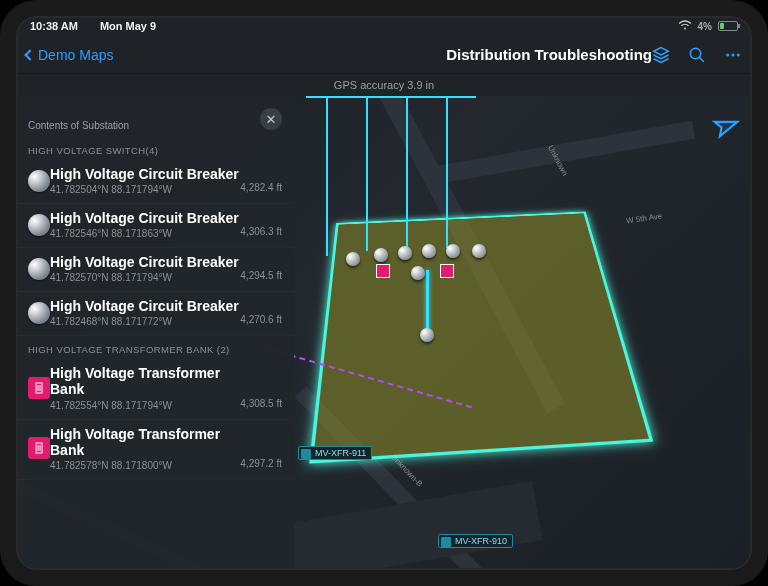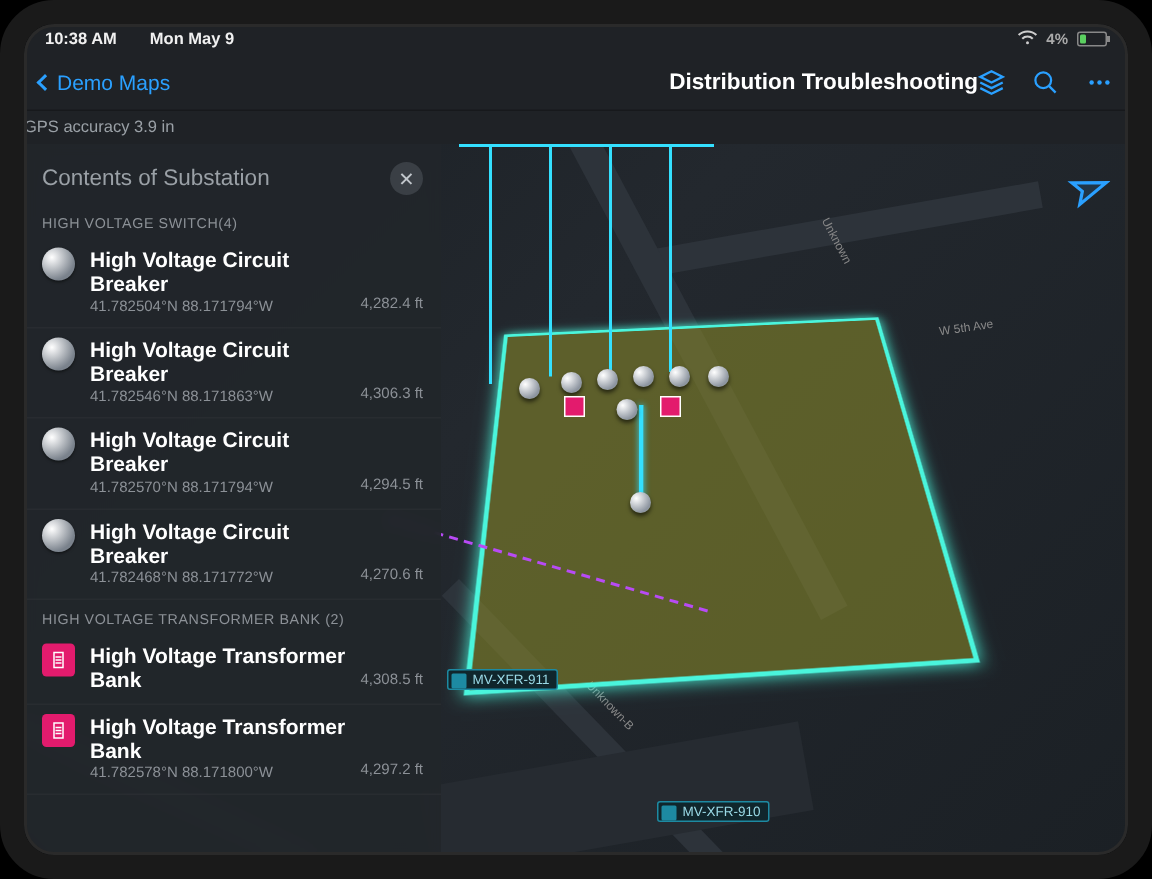--- a/index.html
+++ b/index.html
@@ -51,21 +51,21 @@
     padding: 0 10px;
     background: #1f2226;
     border-bottom: 1px solid #00000040;
   }
   .nav-left { display:flex; align-items:center; color:#2aa0ff; font-size:14px; gap:4px; cursor:pointer; }
   .nav-title { flex:1; text-align:right; font-size:15px; font-weight:600; color:#fff; }
   .nav-right { display:flex; gap:18px; align-items:center; }
   .nav-icon { width:18px; height:18px; color:#2aa0ff; cursor:pointer; display:flex; align-items:center; justify-content:center; }
 
   
-  .gpsbar { height:22px; font-size:11px; color:#9aa0a6; text-align:left; line-height:22px; background:#1f2226; }
+  .gpsbar { height:22px; font-size:11px; color:#9aa0a6; text-align:center; line-height:22px; background:#1f2226; }
 
   
   .content { position:relative; height: calc(100% - 80px); display:flex; }
 
   
   .map {
     position:absolute; inset:0;
     background: linear-gradient(135deg,#1a1f24 0%,#23282e 40%,#1b2025 100%);
     overflow:hidden;
   }
@@ -130,34 +130,34 @@
     backdrop-filter: blur(4px);
     overflow-y: hidden;
     display:flex; flex-direction:column;
     padding-top:4px;
   }
   .panel-header {
     display:flex; align-items:flex-start; padding:8px 12px 6px;
   }
   .panel-header .titles { flex:1; }
   .panel-title { font-size:15px; font-weight:700; }
-  .panel-sub { font-size:15px; color:#9aa0a6; margin-top:2px; }
+  .panel-sub { font-size:10px; color:#9aa0a6; margin-top:12px; }
   .close-btn {
     width:22px; height:22px; border-radius:50%;
     background:#3a3f45; color:#c2c7cc;
     display:flex; align-items:center; justify-content:center;
     font-size:13px; cursor:pointer;
   }
   .section-h {
     font-size:9.5px; letter-spacing:.4px;
     color:#8c9197; padding:8px 12px 4px;
     text-transform:uppercase;
   }
   .row {
-    display:flex; gap:10px;
+    display:flex; align-items:center; gap:0;
     padding:6px 12px 8px;
     border-bottom:1px solid rgba(255,255,255,0.03);
     cursor:pointer;
   }
   .row-icon {
     width:22px; height:22px; border-radius:50%;
     display:flex; align-items:center; justify-content:center;
     flex-shrink:0;
   }
   .ic-sphere { background:radial-gradient(circle at 30% 30%,#fff,#7a828c 70%); box-shadow:0 1px 2px rgba(0,0,0,.5); }
@@ -315,20 +315,21 @@
             <div class="row-icon ic-xfmr">
               <svg width="12" height="12" viewBox="0 0 12 12">
                 <rect x="3" y="1" width="6" height="10" fill="none" stroke="#fff" stroke-width="1"></rect>
                 <line x1="4" y1="4" x2="8" y2="4" stroke="#fff"></line>
                 <line x1="4" y1="6" x2="8" y2="6" stroke="#fff"></line>
                 <line x1="4" y1="8" x2="8" y2="8" stroke="#fff"></line>
               </svg>
             </div>
             <div class="row-main">
               <div class="row-title">High Voltage Transformer Bank</div>
+              <div class="row-coords">41.782554°N 88.171794°W</div>
             </div>
             <div class="row-dist">4,308.5 ft</div>
           </div>
           <div class="row">
             <div class="row-icon ic-xfmr">
               <svg width="12" height="12" viewBox="0 0 12 12">
                 <rect x="3" y="1" width="6" height="10" fill="none" stroke="#fff" stroke-width="1"></rect>
                 <line x1="4" y1="4" x2="8" y2="4" stroke="#fff"></line>
                 <line x1="4" y1="6" x2="8" y2="6" stroke="#fff"></line>
                 <line x1="4" y1="8" x2="8" y2="8" stroke="#fff"></line>

